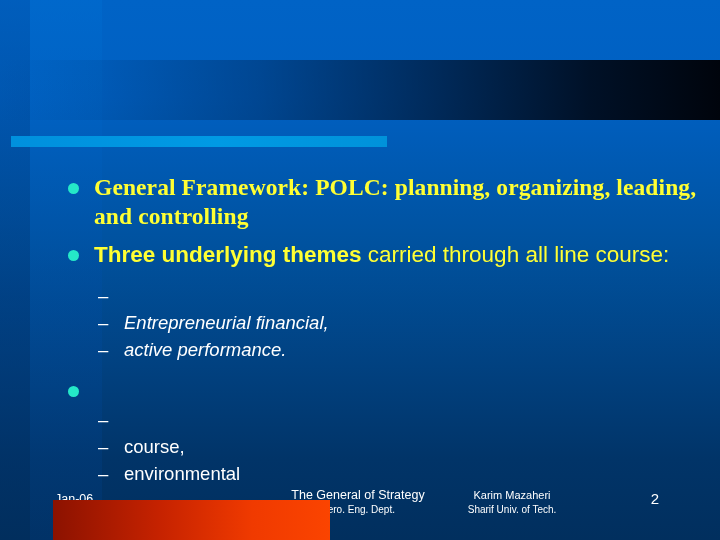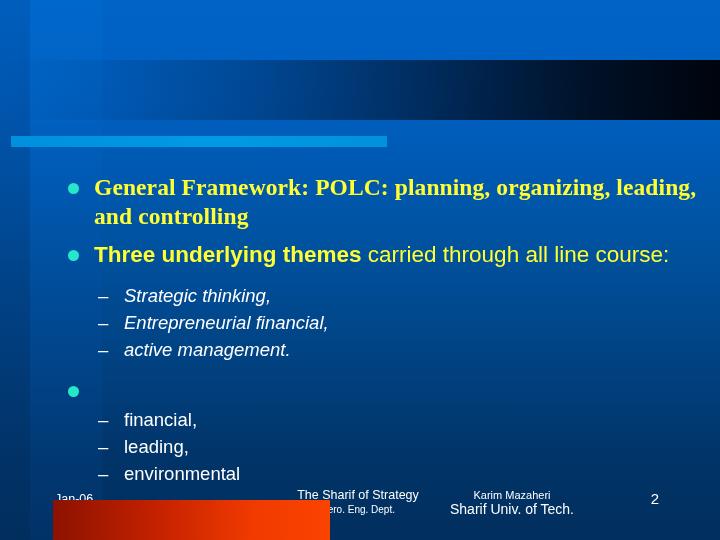--- a/index.html
+++ b/index.html
@@ -145,21 +145,21 @@
 
   .footer-author {
     position: absolute;
     left: 412px; top: 488px;
     width: 200px;
     text-align: center;
     color: #ffffff;
     font-family: "Liberation Sans", sans-serif;
   }
   .footer-author .fa1 { font-size: 11px; line-height: 15px; display:block; }
-  .footer-author .fa2 { font-size: 14px; line-height: 13px; display:block; }
+  .footer-author .fa2 { font-size: 10px; line-height: 13px; display:block; }
 
   .page-number {
     position: absolute;
     left: 640px; top: 490px;
     width: 30px;
     text-align: center;
     color: #ffffff;
     font-size: 15px;
     font-family: "Liberation Sans", sans-serif;
   }
@@ -186,61 +186,59 @@
     <div class="bullet-row">
       <span class="bullet-dot"></span>
       <span class="bullet-text l1-sans"><b>Three underlying themes</b><span> carried through all line course:</span></span>
     </div>
 
     <div class="spacer-md"></div>
 
     <div class="sub-list">
       <div class="sub-row">
         <span class="sub-dash">–</span>
-        <span class="sub-ital">Strategic thinking,</span>
       </div>
       <div class="sub-row">
         <span class="sub-dash">–</span>
         <span class="sub-ital">Entrepreneurial financial,</span>
       </div>
       <div class="sub-row">
         <span class="sub-dash">–</span>
-        <span class="sub-ital">active management.</span>
+        <span class="sub-ital">active performance.</span>
       </div>
     </div>
 
     <div class="spacer-md"></div>
 
     <div class="bullet-row">
       <span class="bullet-dot"></span>
     </div>
 
     <div class="spacer-sm"></div>
 
     <div class="sub-list">
       <div class="sub-row">
         <span class="sub-dash">–</span>
-        <span>financial,</span>
-      </div>
-      <div class="sub-row">
-        <span class="sub-dash">–</span>
-        <span>leading,</span>
+      </div>
+      <div class="sub-row">
+        <span class="sub-dash">–</span>
+        <span>course,</span>
       </div>
       <div class="sub-row">
         <span class="sub-dash">–</span>
         <span>environmental</span>
       </div>
     </div>
 
   </div>
 
   <div class="footer-date">Jan-06</div>
 
   <div class="footer-center">
-    <span class="fc1">The Sharif of Strategy</span>
+    <span class="fc1">The General of Strategy</span>
     <span class="fc2">Aero. Eng. Dept.</span>
   </div>
 
   <div class="footer-author">
     <span class="fa1">Karim Mazaheri</span>
     <span class="fa2">Sharif Univ. of Tech.</span>
   </div>
 
   <div class="page-number">2</div>
 

